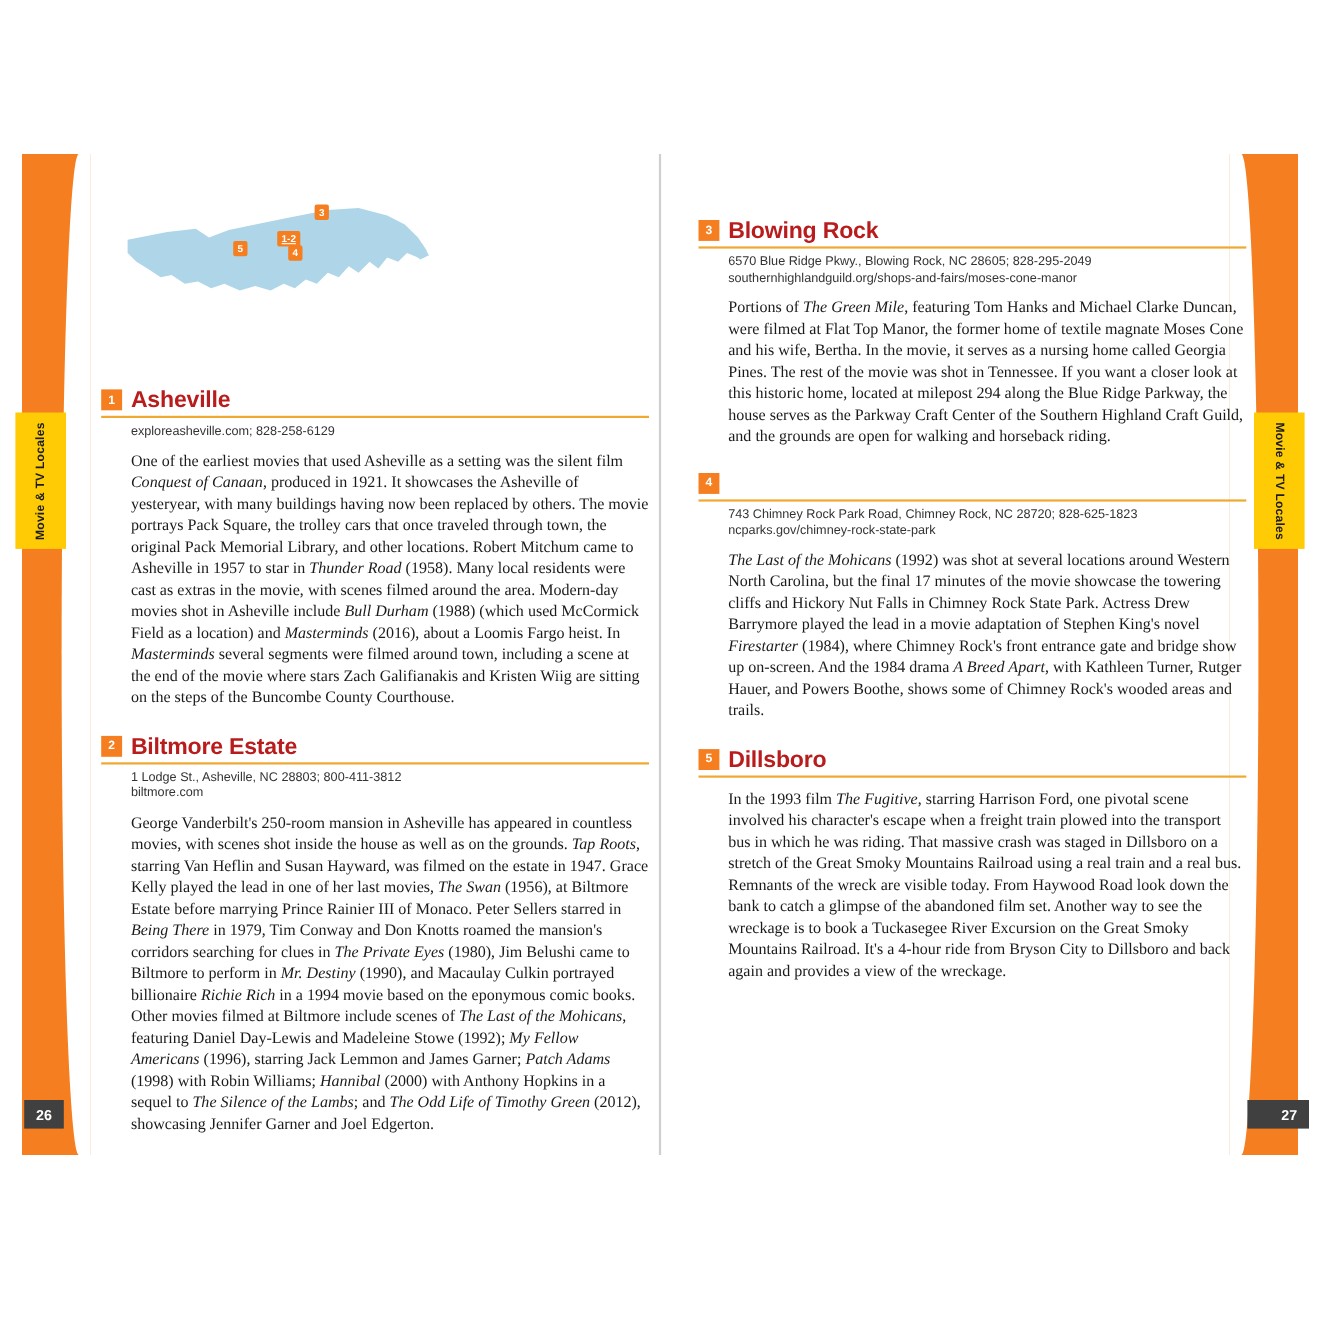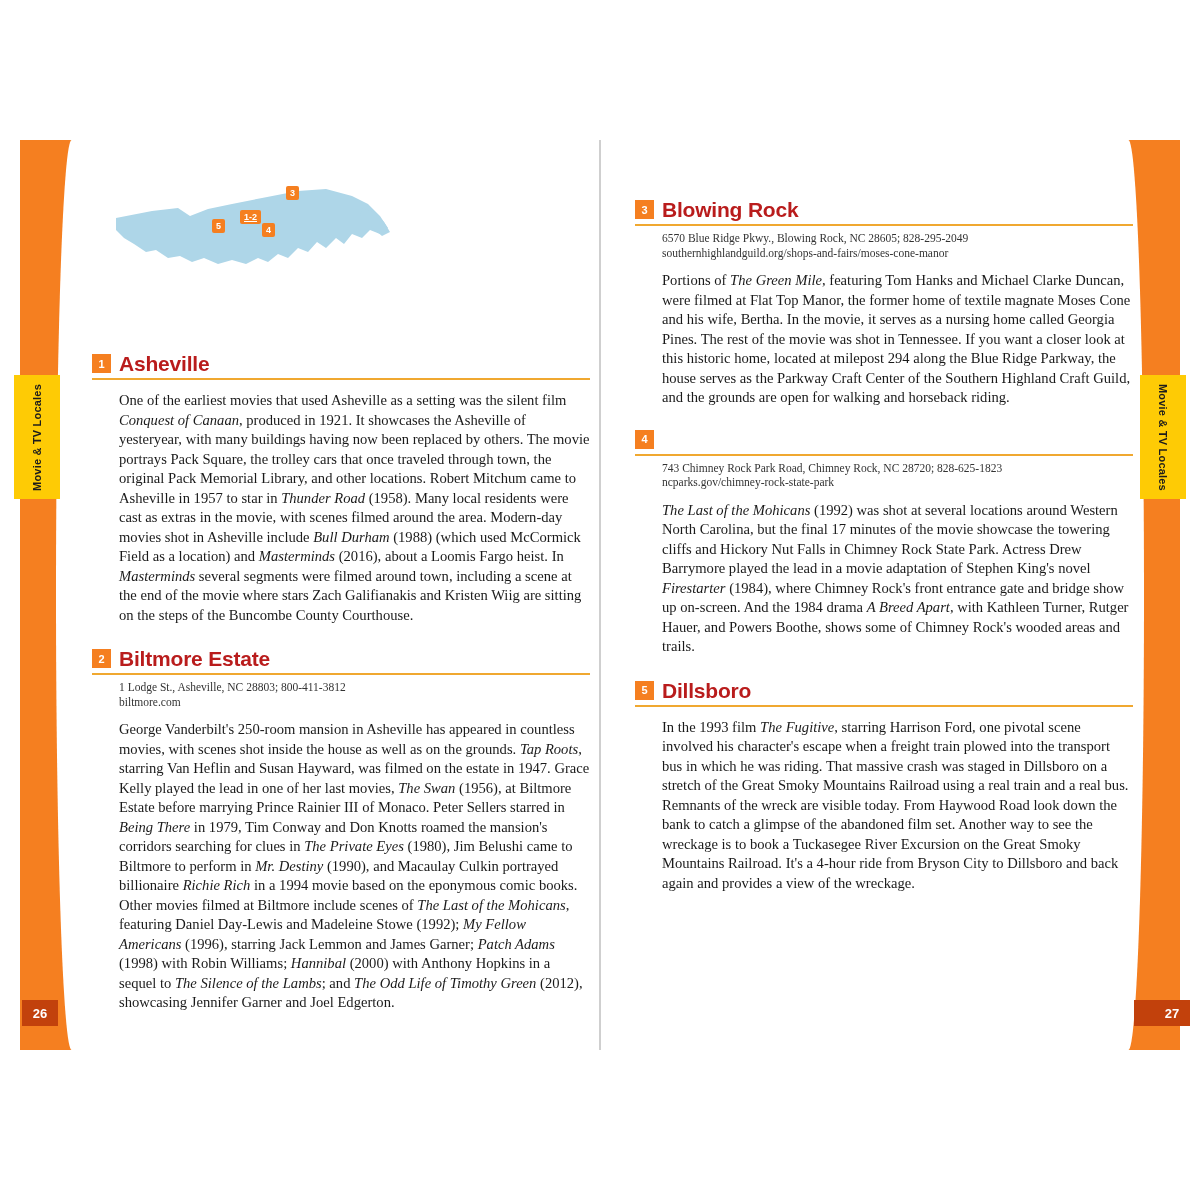--- a/index.html
+++ b/index.html
@@ -92,21 +92,21 @@
     line-height: 14px;
     text-align: center;
   }
   .tab-right span { transform: rotate(0deg); writing-mode: vertical-rl; }
 
   
   .pagenum {
     position: absolute;
     width: 36px;
     height: 26px;
-    background: #c2410c;
+    background: #404040;
     color: #ffffff;
     font-size: 13px;
     font-weight: bold;
     display: flex;
     align-items: center;
     justify-content: center;
   }
   .pagenum-left { left: 22px; top: 1000px; }
   .pagenum-right { left: 1134px; top: 1000px; padding-left: 20px; }
 
@@ -165,21 +165,21 @@
     color: #b91c1c;
     line-height: 24px;
     letter-spacing: -0.2px;
   }
   .contact {
     margin-top: 5px;
     margin-left: 27px;
     font-size: 11.5px;
     line-height: 14.5px;
     color: #333333;
-    font-family: Liberation Serif, serif;
+    font-family: Liberation Sans, sans-serif;
   }
   .body-text {
     margin-top: 11px;
     margin-left: 27px;
     font-family: "Liberation Serif", serif;
     font-size: 14.6px;
     line-height: 19.5px;
     color: #1a1a1a;
     text-align: left;
   }
@@ -203,30 +203,31 @@
 <div class="pagenum pagenum-left">26</div>
 <div class="pagenum pagenum-right">27</div>
 
 <div class="page page-left">
   <div class="map-wrap">
     <svg width="280" height="120" viewBox="0 0 280 120">
       <path fill="#aed6e8" d="M4,40 L40,33 L66,30 L78,38 L96,31 L120,26 L150,20 L186,13 L214,11 L240,18 L256,26 L268,38 L276,50 L268,56 L258,52 L250,60 L240,56 L232,66 L224,60 L214,70 L205,64 L196,74 L186,70 L176,80 L166,76 L156,84 L146,80 L134,86 L120,82 L106,86 L92,80 L80,84 L68,78 L56,80 L44,72 L34,74 L22,66 L12,60 L4,52 Z"></path>
       <path fill="#aed6e8" d="M250,30 L262,34 L272,44 L278,54 L270,58 L258,48 L248,38 Z"></path>
     </svg>
     <div class="map-marker" style="left:174px; top:8px;">3</div>
-    <div class="map-marker" style="left:128px; top:32px;text-decoration:underline;">1-2</div>
+    <div class="map-marker" style="left:140px; top:32px;text-decoration:underline;">1-2</div>
     <div class="map-marker" style="left:100px; top:41px;">5</div>
     <div class="map-marker" style="left:150px; top:45px;">4</div>
   </div>
 
   <div class="section" style="margin-top:54px;">
     <div class="head-row">
       <div class="num-box">1</div>
       <div class="sec-title">Asheville</div>
     </div>
+    <div class="contact">exploreasheville.com; 828-258-6129</div>
     <div class="body-text">One of the earliest movies that used Asheville as a setting was the silent film <i>Conquest of Canaan</i>, produced in 1921. It showcases the Asheville of yesteryear, with many buildings having now been replaced by others. The movie portrays Pack Square, the trolley cars that once traveled through town, the original Pack Memorial Library, and other locations. Robert Mitchum came to Asheville in 1957 to star in <i>Thunder Road</i> (1958). Many local residents were cast as extras in the movie, with scenes filmed around the area. Modern-day movies shot in Asheville include <i>Bull Durham</i> (1988) (which used McCormick Field as a location) and <i>Masterminds</i> (2016), about a Loomis Fargo heist. In <i>Masterminds</i> several segments were filmed around town, including a scene at the end of the movie where stars Zach Galifianakis and Kristen Wiig are sitting on the steps of the Buncombe County Courthouse.</div>
   </div>
 
   <div class="section">
     <div class="head-row">
       <div class="num-box">2</div>
       <div class="sec-title">Biltmore Estate</div>
     </div>
     <div class="contact">1 Lodge St., Asheville, NC 28803; 800-411-3812<br>biltmore.com</div>
     <div class="body-text">George Vanderbilt's 250-room mansion in Asheville has appeared in countless movies, with scenes shot inside the house as well as on the grounds. <i>Tap Roots</i>, starring Van Heflin and Susan Hayward, was filmed on the estate in 1947. Grace Kelly played the lead in one of her last movies, <i>The Swan</i> (1956), at Biltmore Estate before marrying Prince Rainier III of Monaco. Peter Sellers starred in <i>Being There</i> in 1979, Tim Conway and Don Knotts roamed the mansion's corridors searching for clues in <i>The Private Eyes</i> (1980), Jim Belushi came to Biltmore to perform in <i>Mr. Destiny</i> (1990), and Macaulay Culkin portrayed billionaire <i>Richie Rich</i> in a 1994 movie based on the eponymous comic books. Other movies filmed at Biltmore include scenes of <i>The Last of the Mohicans</i>, featuring Daniel Day-Lewis and Madeleine Stowe (1992); <i>My Fellow Americans</i> (1996), starring Jack Lemmon and James Garner; <i>Patch Adams</i> (1998) with Robin Williams; <i>Hannibal</i> (2000) with Anthony Hopkins in a sequel to <i>The Silence of the Lambs</i>; and <i>The Odd Life of Timothy Green</i> (2012), showcasing Jennifer Garner and Joel Edgerton.</div>

